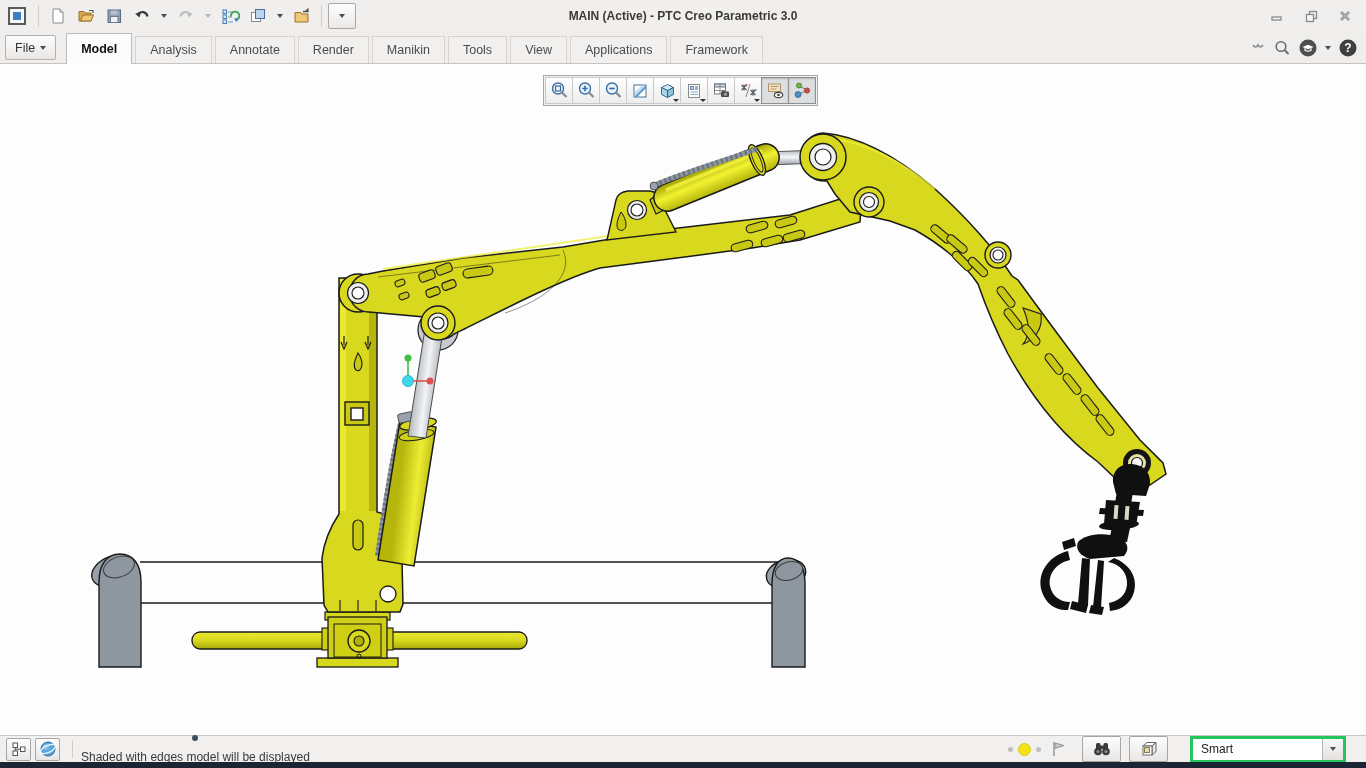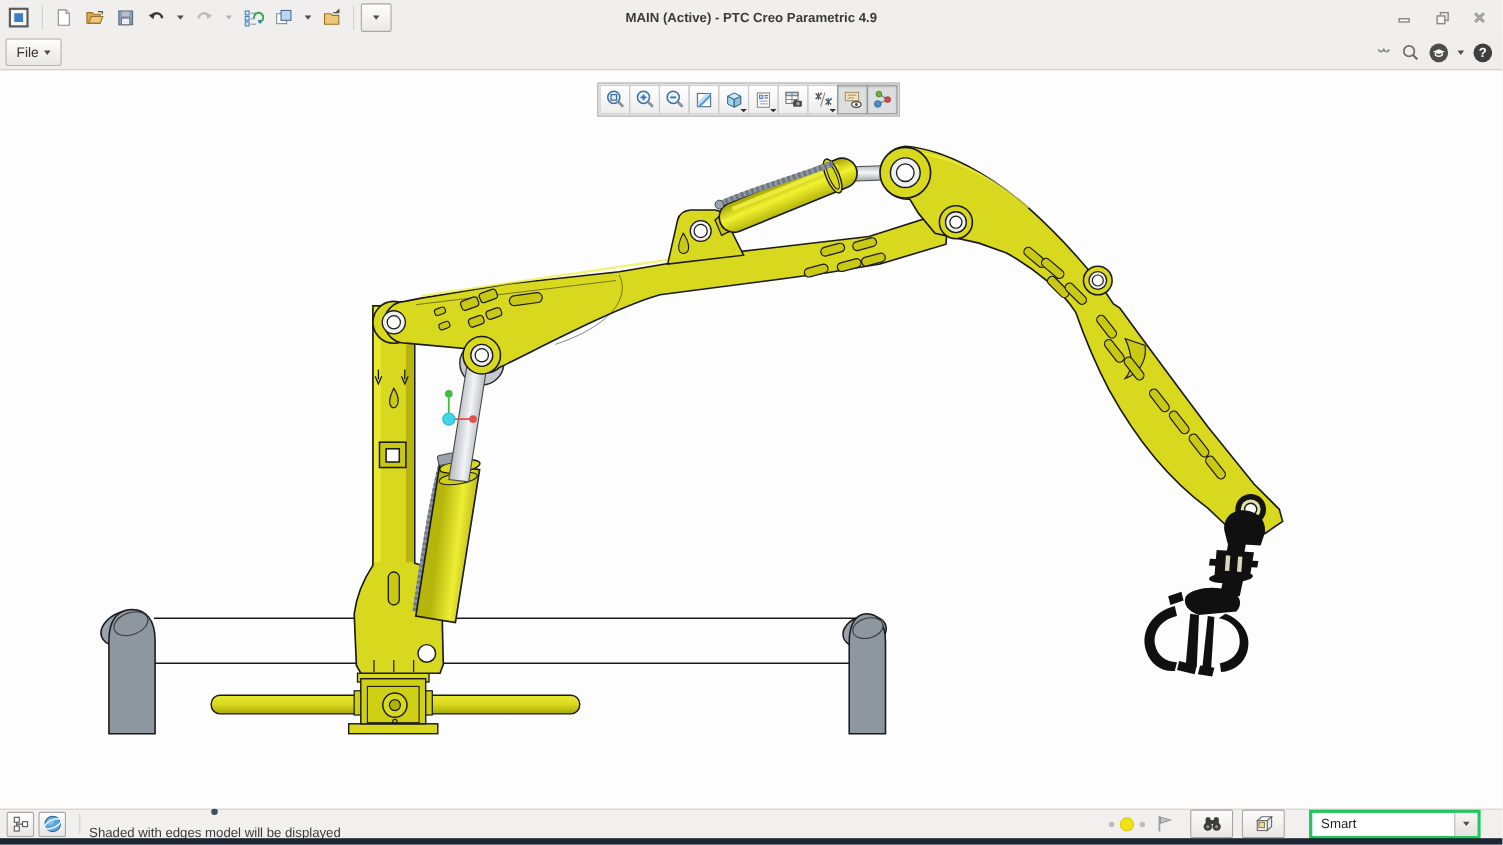--- a/index.html
+++ b/index.html
@@ -127,21 +127,21 @@
         <svg width="19" height="18" viewBox="0 0 19 18">
           <path d="M2,7 L2,15 L15,15 L15,7 L9,7 L8,5.5 L2,5.5 Z" fill="#eec878" stroke="#9a7226"></path>
           <path d="M10,4.5 L15,4.5 L15,2.5 M12.5,4.5 L15.5,1.5" fill="none" stroke="#555" stroke-width="1.3"></path>
         </svg>
       </div>
       <div class="qsep"></div>
       <div class="qbtn boxed">
           <span class="caret"></span>
         </div>
     </div>
-    <div class="title">MAIN (Active) - PTC Creo Parametric 4.9</div>
+    <div class="title">MAIN (Active) - PTC Creo Parametric 3.0</div>
     <div class="wincontrols">
       <div class="wbtn">
         <svg width="14" height="14" viewBox="0 0 14 14">
           <rect x="2" y="8" width="9" height="3" fill="#f5f5f5" stroke="#8a8a8a" stroke-width="1.3"></rect>
         </svg>
       </div>
       <div class="wbtn">
         <svg width="15" height="14" viewBox="0 0 15 14">
           <rect x="5.5" y="2.5" width="7" height="7" fill="none" stroke="#8a8a8a" stroke-width="1.3"></rect>
           <rect x="2.5" y="5.5" width="7" height="7" fill="#f5f5f5" stroke="#8a8a8a" stroke-width="1.3"></rect>
@@ -153,20 +153,31 @@
           <path d="M3,3 L11,11 M11,3 L3,11" stroke="#c9c9c9" stroke-width="0.8"></path>
         </svg>
       </div>
     </div>
   </div>
 
   <div class="tabrow">
     <div class="filebtn">
       <span>File</span>
       <span class="caret"></span>
+    </div>
+    <div class="tabs">
+      <div class="tab active">Model</div>
+      <div class="tab">Analysis</div>
+      <div class="tab">Annotate</div>
+      <div class="tab">Render</div>
+      <div class="tab">Manikin</div>
+      <div class="tab">Tools</div>
+      <div class="tab">View</div>
+      <div class="tab">Applications</div>
+      <div class="tab">Framework</div>
     </div>
     <div class="ribbonright">
       <div class="ricon">
         <svg width="16" height="16" viewBox="0 0 16 16">
           <path d="M3,5 Q5.5,9 8,5 Q10.5,9 13,5" fill="none" stroke="#8a8a8a" stroke-width="1.5"></path>
         </svg>
       </div>
       <div class="ricon">
         <svg width="18" height="18" viewBox="0 0 18 18">
           <circle cx="8" cy="7.5" r="4.8" fill="none" stroke="#6f6f6f" stroke-width="1.6"></circle>

